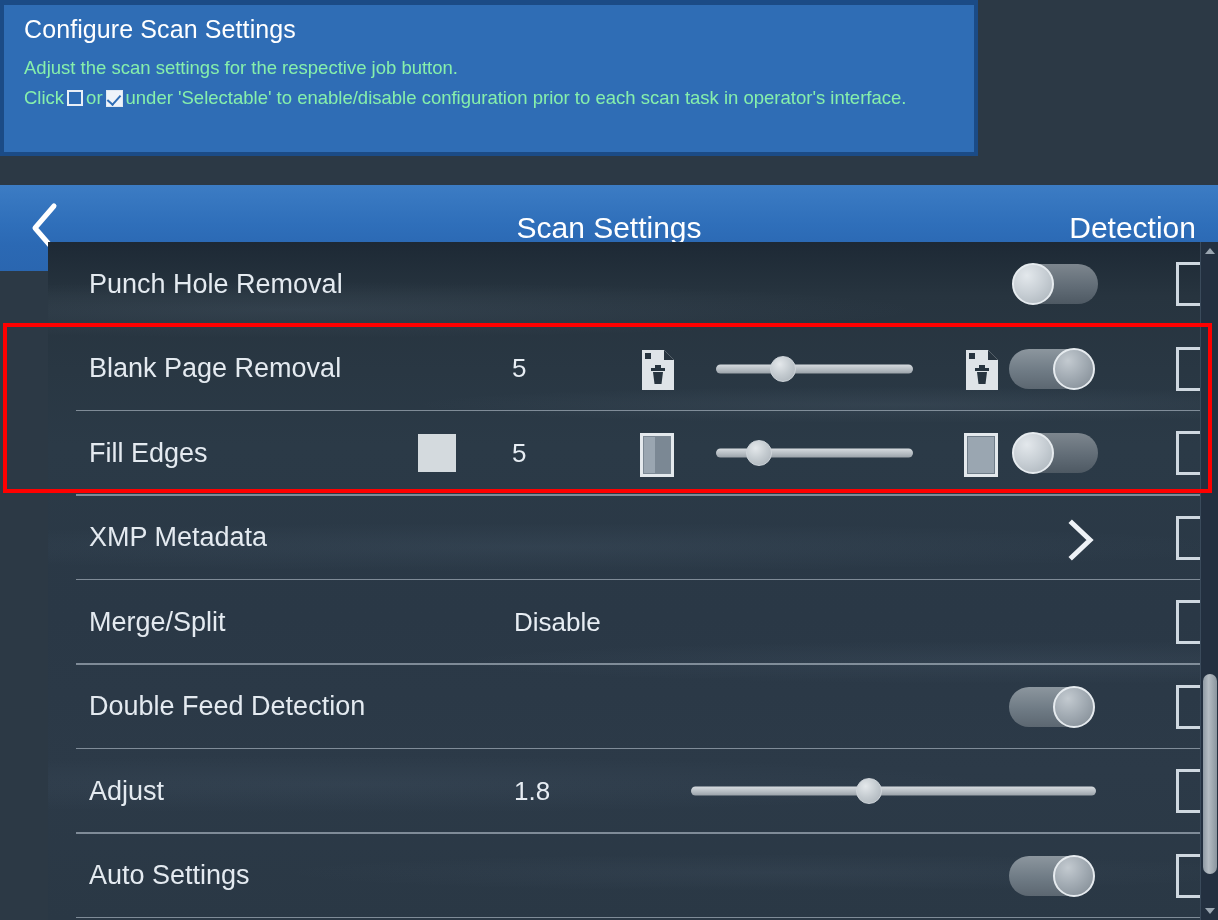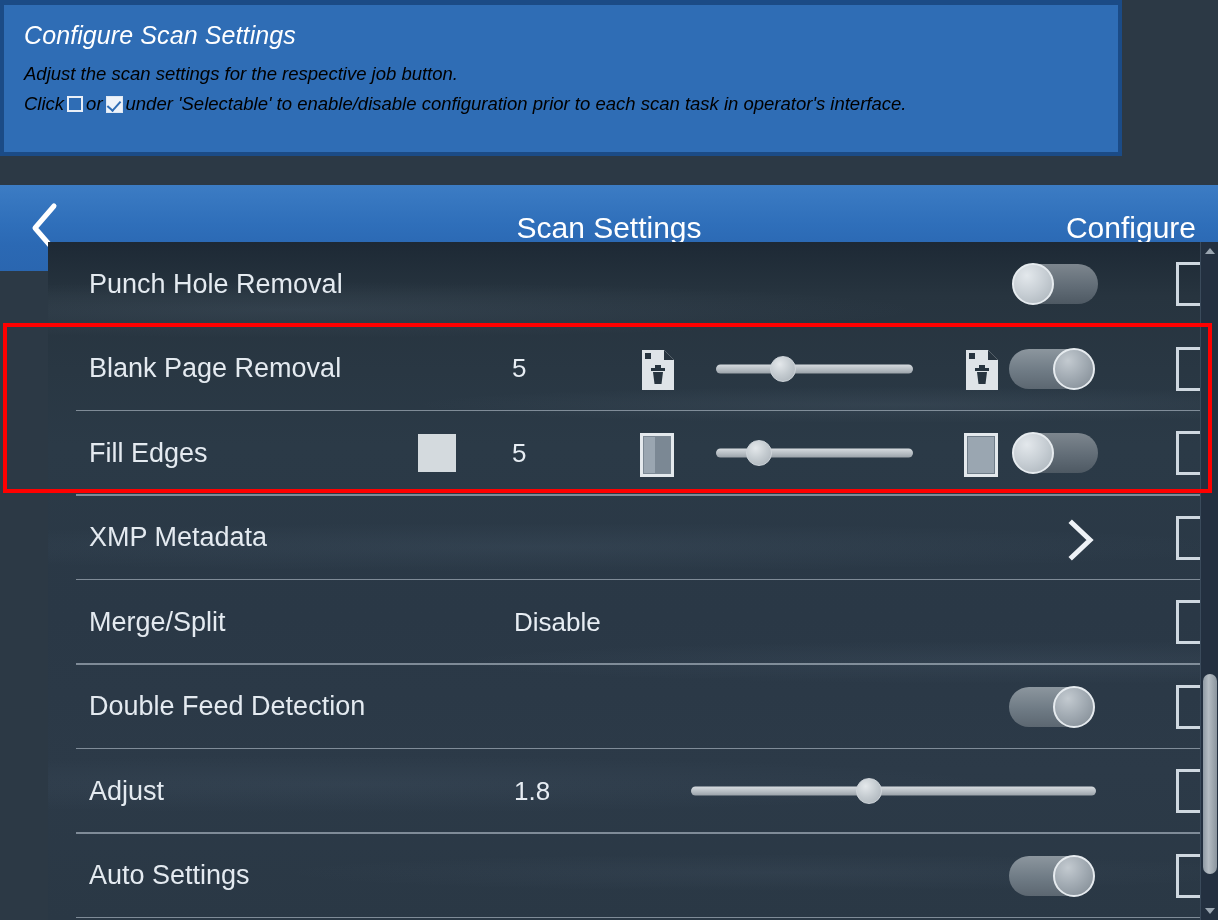--- a/index.html
+++ b/index.html
@@ -8,39 +8,38 @@
     background: #2c3945;
     font-family: "Liberation Sans", sans-serif;
     overflow: hidden;
   }
 
   #app { position: relative; width: 1218px; height: 920px; }
 
   
   .banner {
     position: absolute; left: 0; top: 0;
-    width: 1122px; height: 156px;
+    width: 978px; height: 156px;
     background: #2f6db5;
     border: 4px solid #1b4b86;
     border-top-width: 5px;
-    padding: 16px 18px 0 20px;
+    padding: 10px 18px 0 20px;
     color: #ffffff;
-    font-style: italic;
   }
   .banner-title {
     font-size: 25px;
     letter-spacing: .1px;
     color: #ffffff;
     margin-bottom: 9px;
     font-weight: 400;
   }
   .banner-line {
     font-size: 18.5px;
     line-height: 30px;
-    color: #000000;
+    color: #86efac;
     white-space: nowrap;
   }
   .inline-box {
     display: inline-block;
     width: 16px; height: 16px;
     border: 2px solid #e9eff7;
     vertical-align: -2px;
     margin: 0 3px;
     background: transparent;
   }
@@ -226,21 +225,21 @@
     </div>
   </div>
 
   <div class="navbar">
     <div class="nav-back">
       <svg width="34" height="52" viewBox="0 0 34 52">
         <polyline points="26,4 7,26 26,48" fill="none" stroke="#ffffff" stroke-width="5" stroke-linecap="round" stroke-linejoin="round"></polyline>
       </svg>
     </div>
     <div class="nav-title">Scan Settings</div>
-    <div class="nav-right">Configure</div>
+    <div class="nav-right">Detection</div>
   </div>
 
   <div class="list">
 
     <div class="row">
       <div class="row-label">Punch Hole Removal</div>
       <div class="toggle off" style="right:150px;">
         <span class="knob"></span>
       </div>
       <div class="sel-box"></div>

